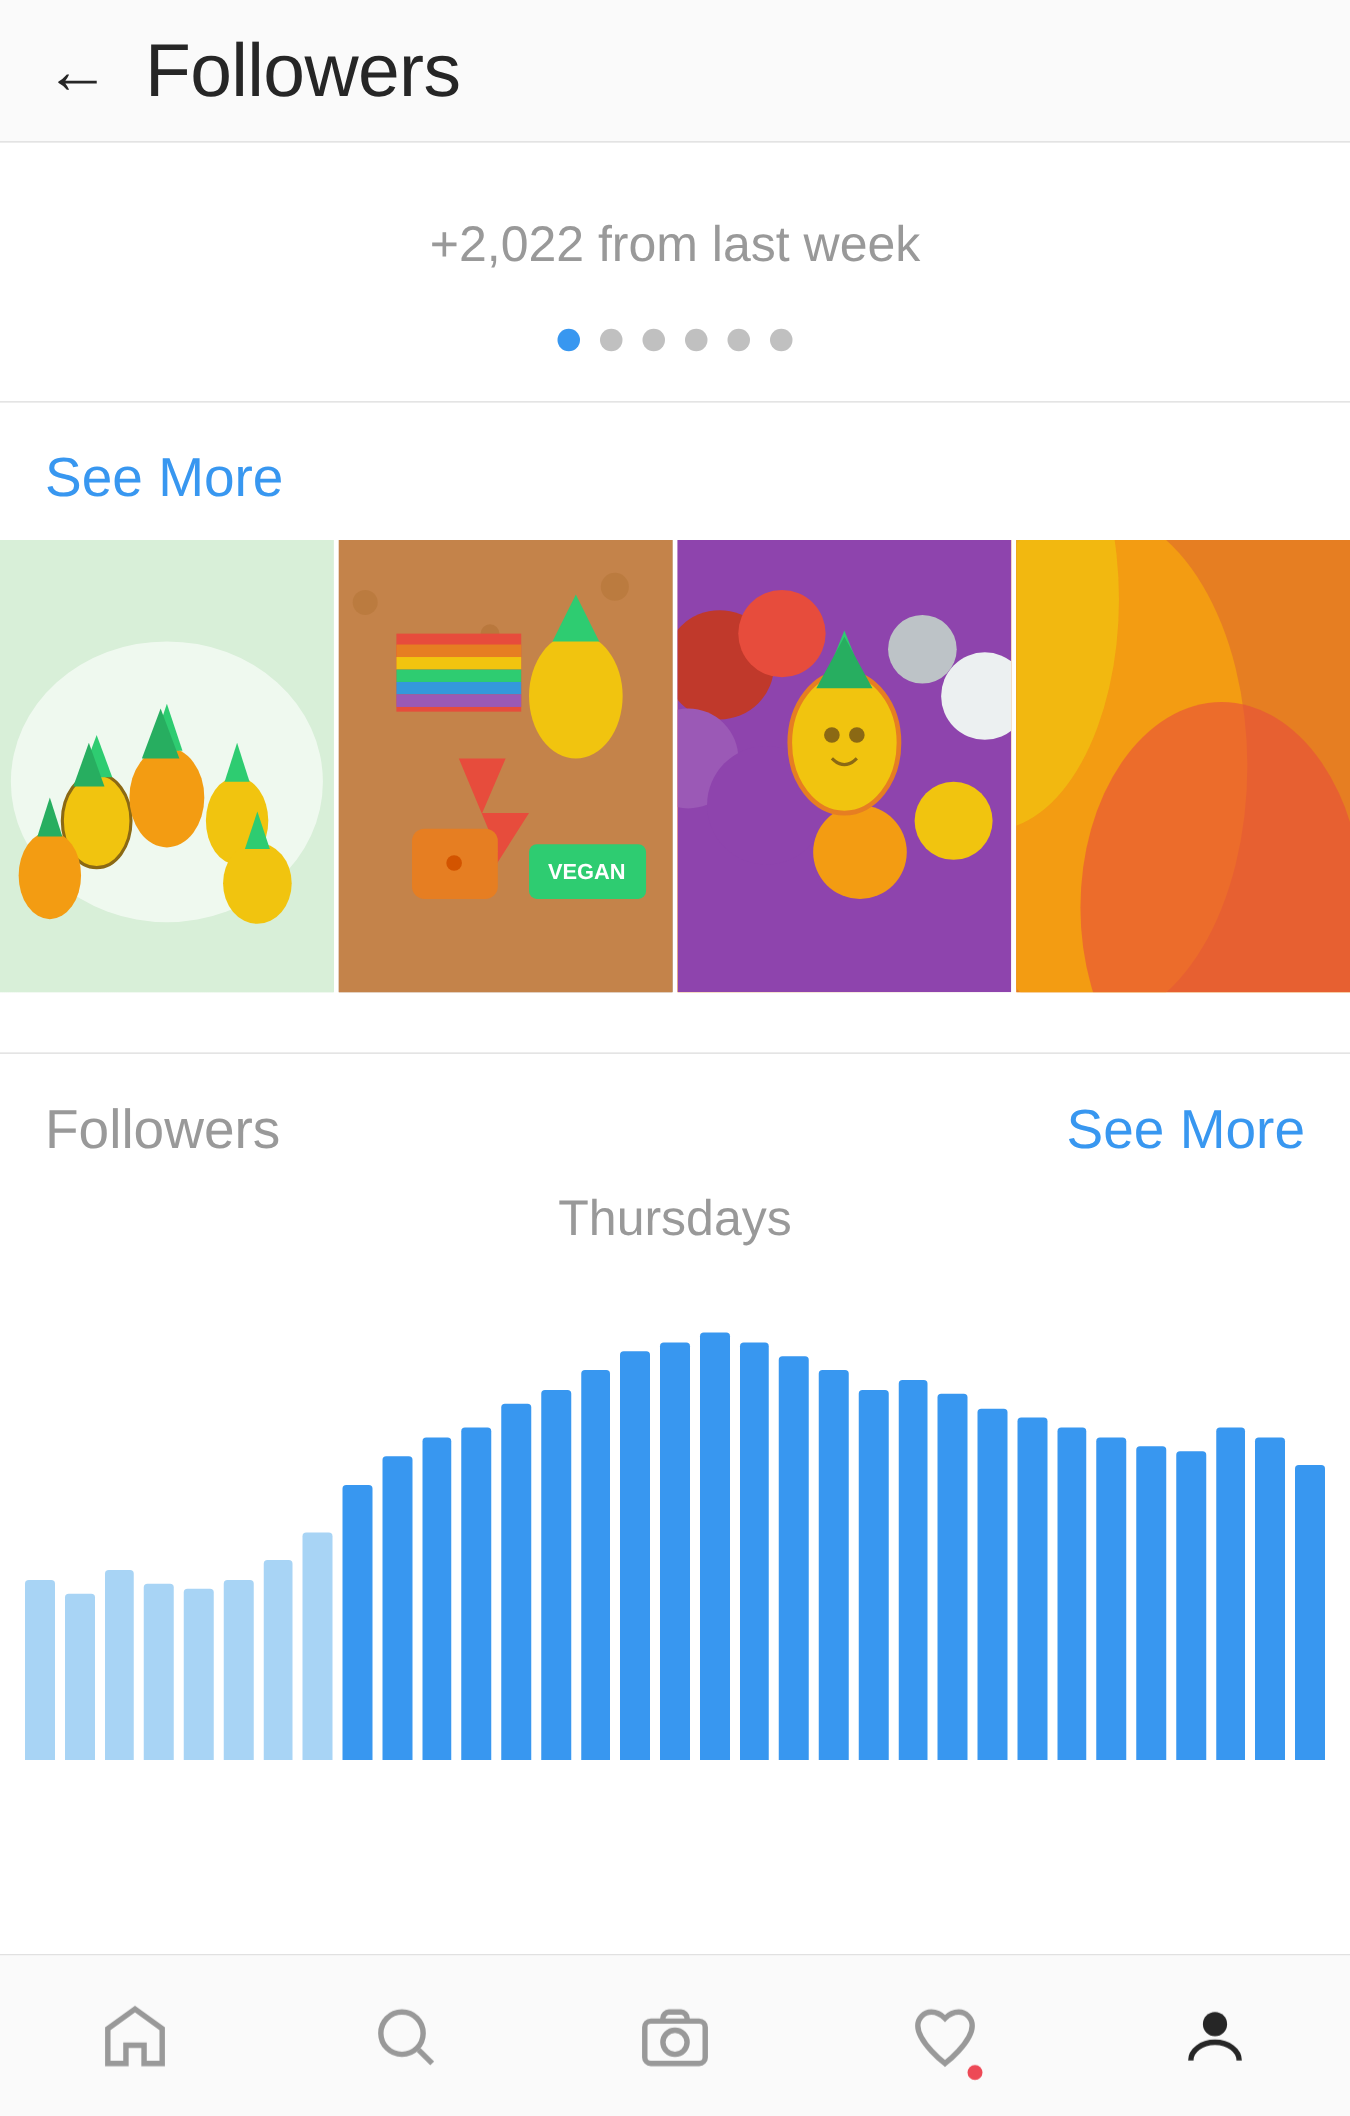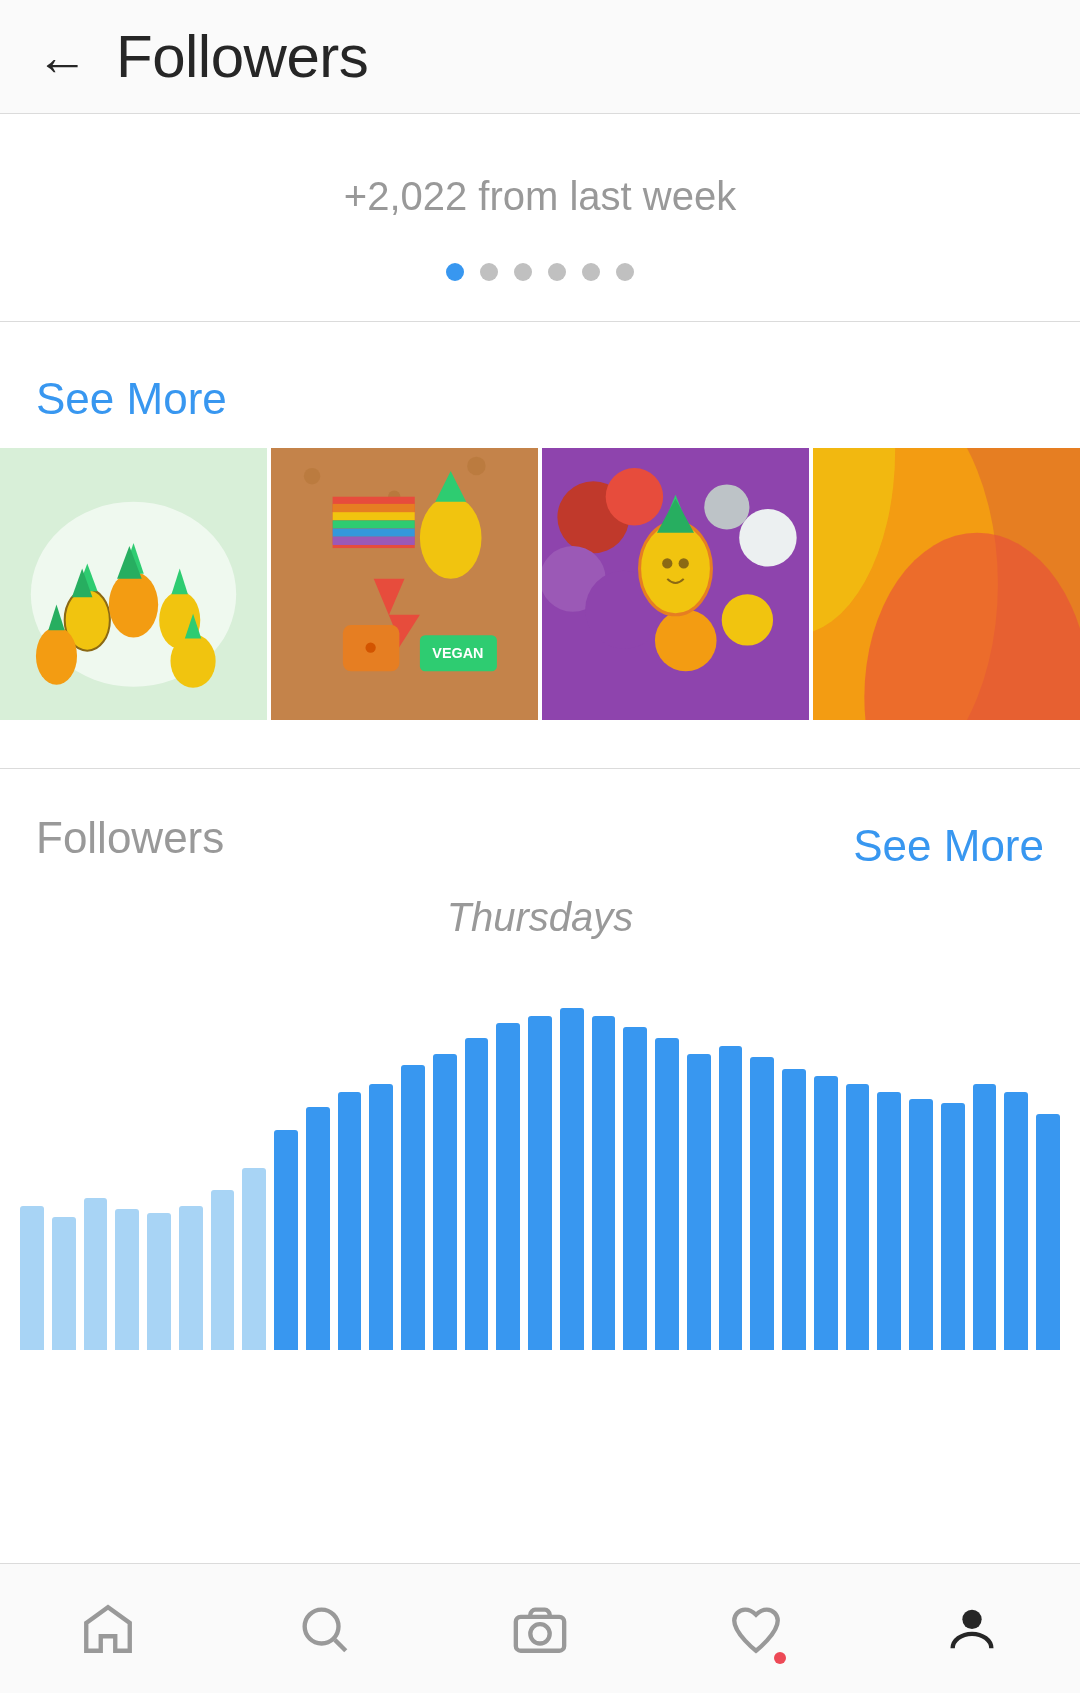--- a/index.html
+++ b/index.html
@@ -79,52 +79,50 @@
     .section-title {
       font-size: 44px;
       color: #999999;
       font-weight: 400;
     }
     .see-more-btn {
       font-size: 44px;
       color: #3897f0;
       cursor: pointer;
       font-weight: 400;
-      margin-top: 16px;
     }
 
     
     .top-posts-section {
       border-bottom: 1px solid #dbdbdb;
       padding-bottom: 48px;
     }
     .posts-grid {
       display: flex;
       gap: 4px;
       padding: 0 0 0 0;
       overflow: hidden;
     }
     .post-thumb {
       flex: 1;
-      height: 272px;
+      height: 362px;
       overflow: hidden;
       position: relative;
     }
 
     
     .followers-section {
       padding-bottom: 20px;
     }
 
     .chart-label {
       text-align: center;
       font-size: 40px;
       color: #999999;
       margin-bottom: 30px;
-      font-style: italic;
     }
 
     .bar-chart {
       display: flex;
       align-items: flex-end;
       gap: 8px;
       padding: 0 20px;
       height: 380px;
     }
 

